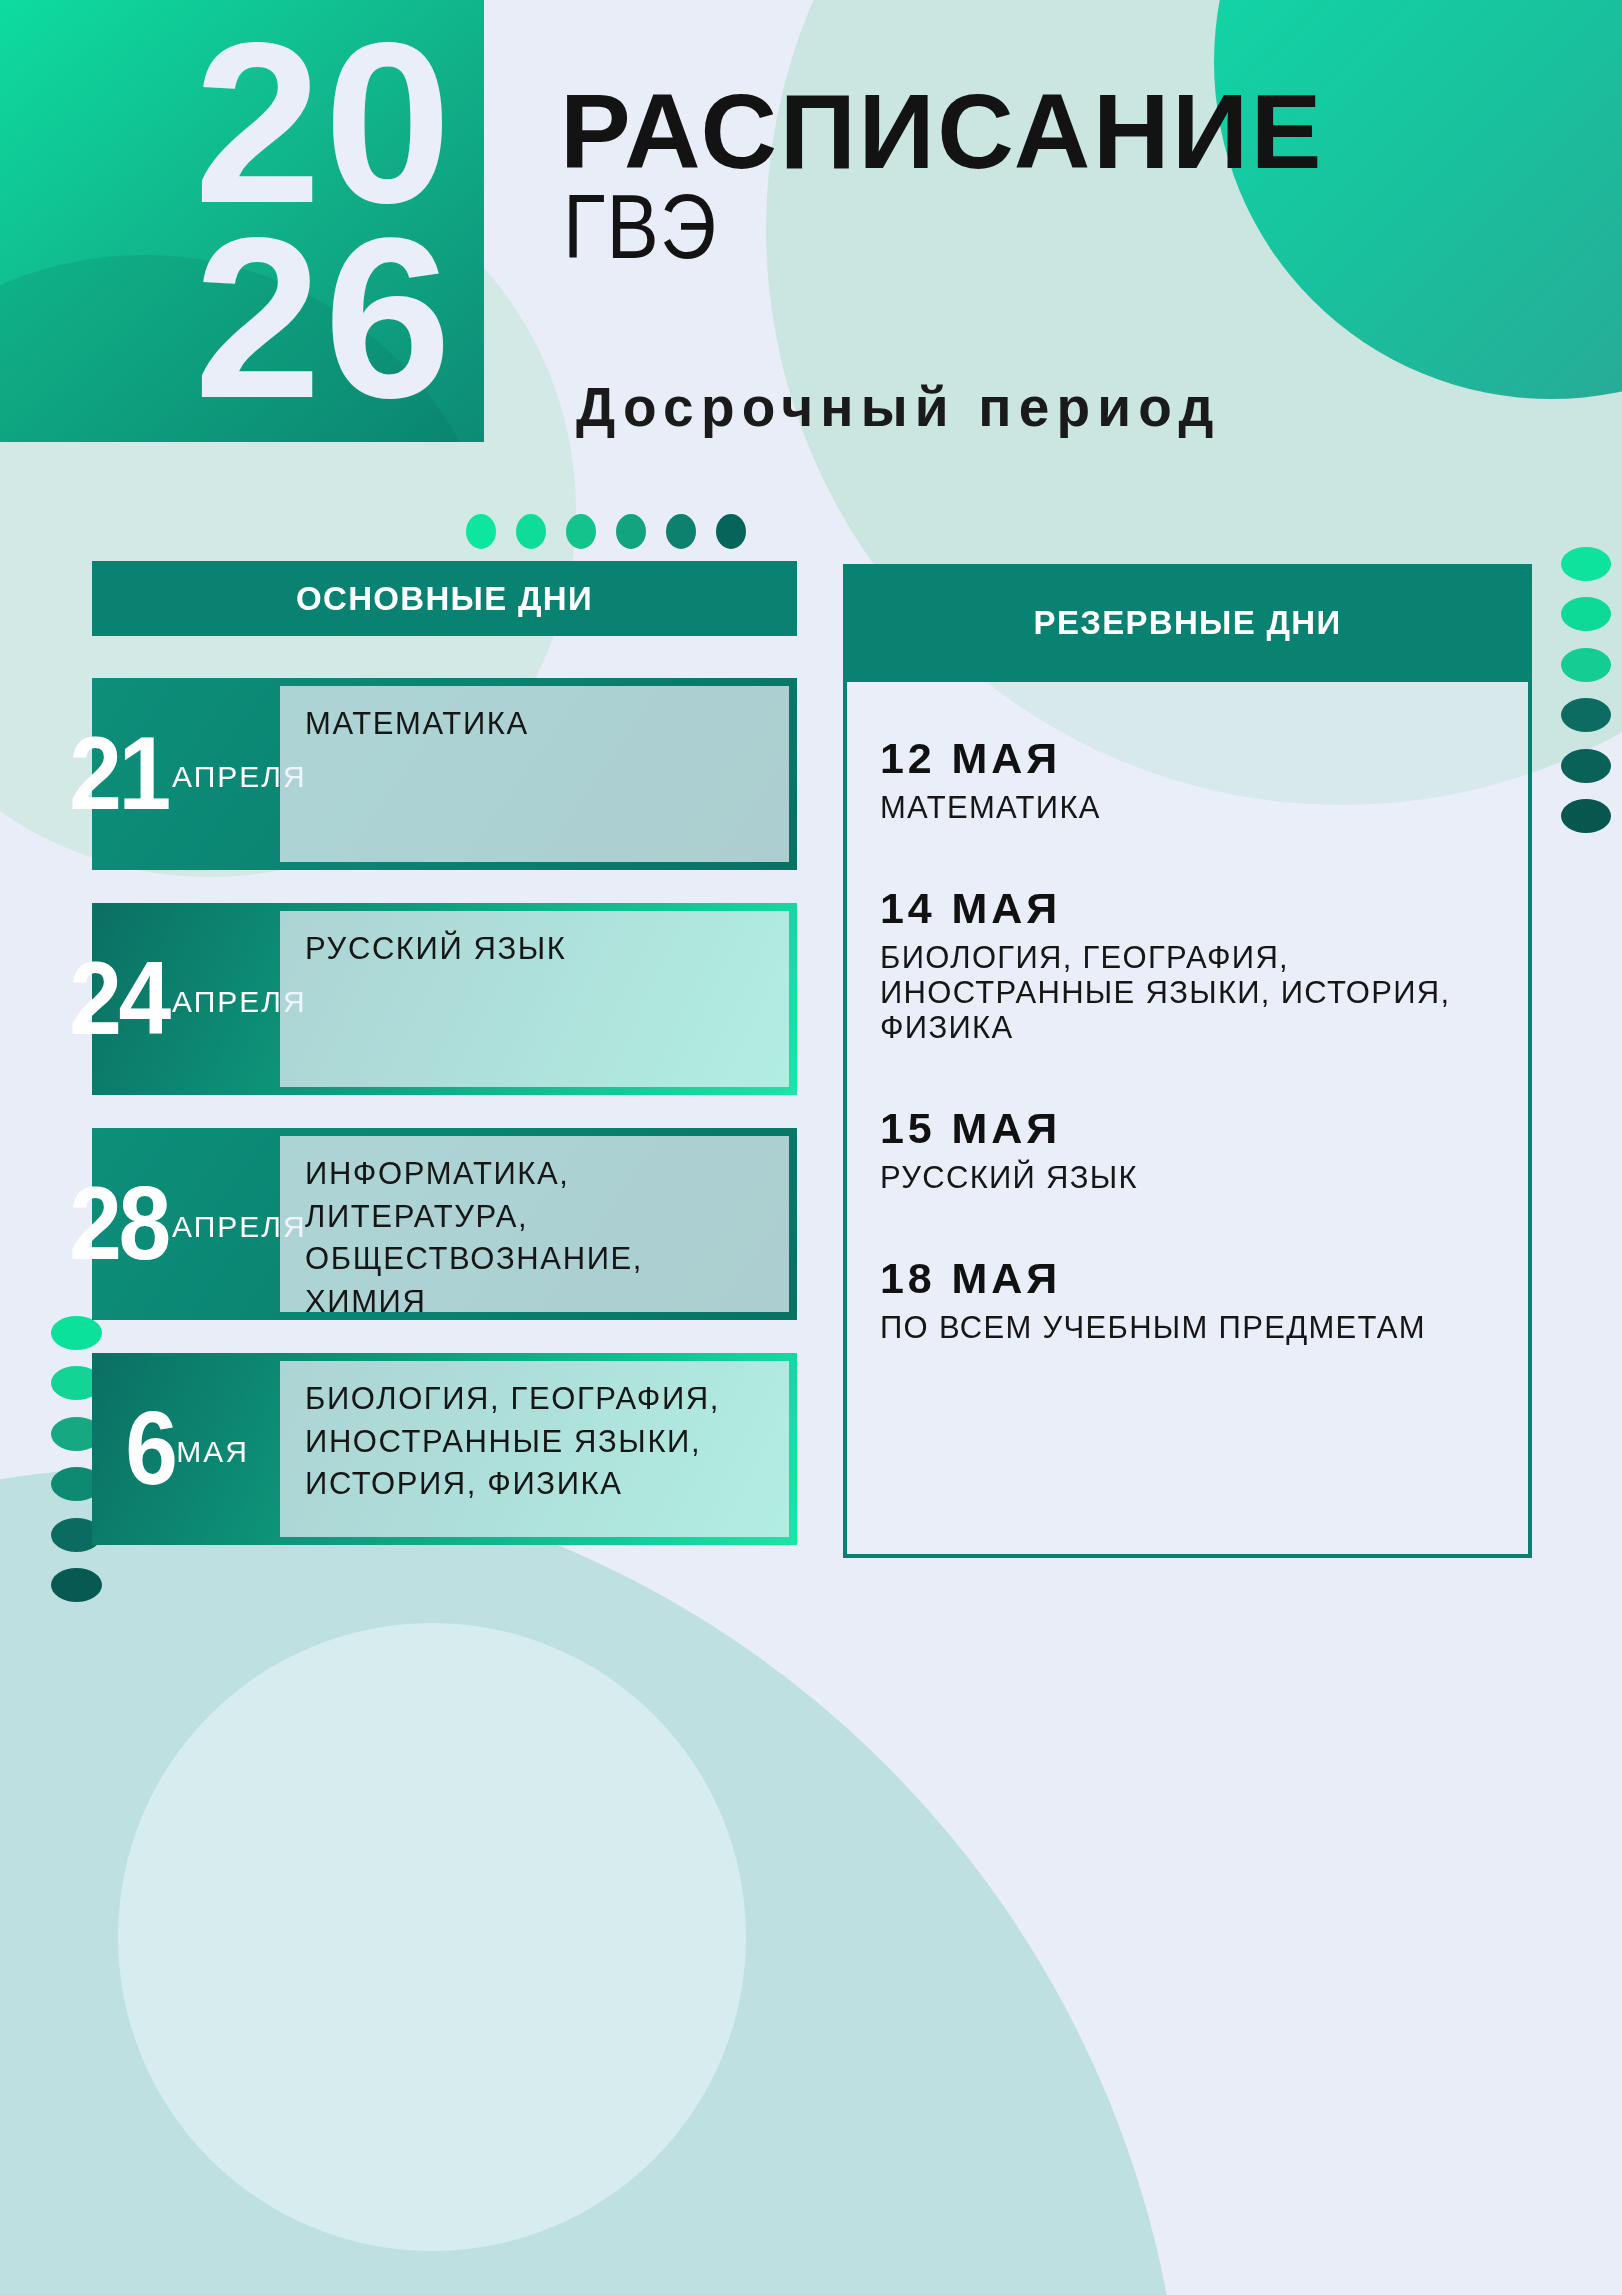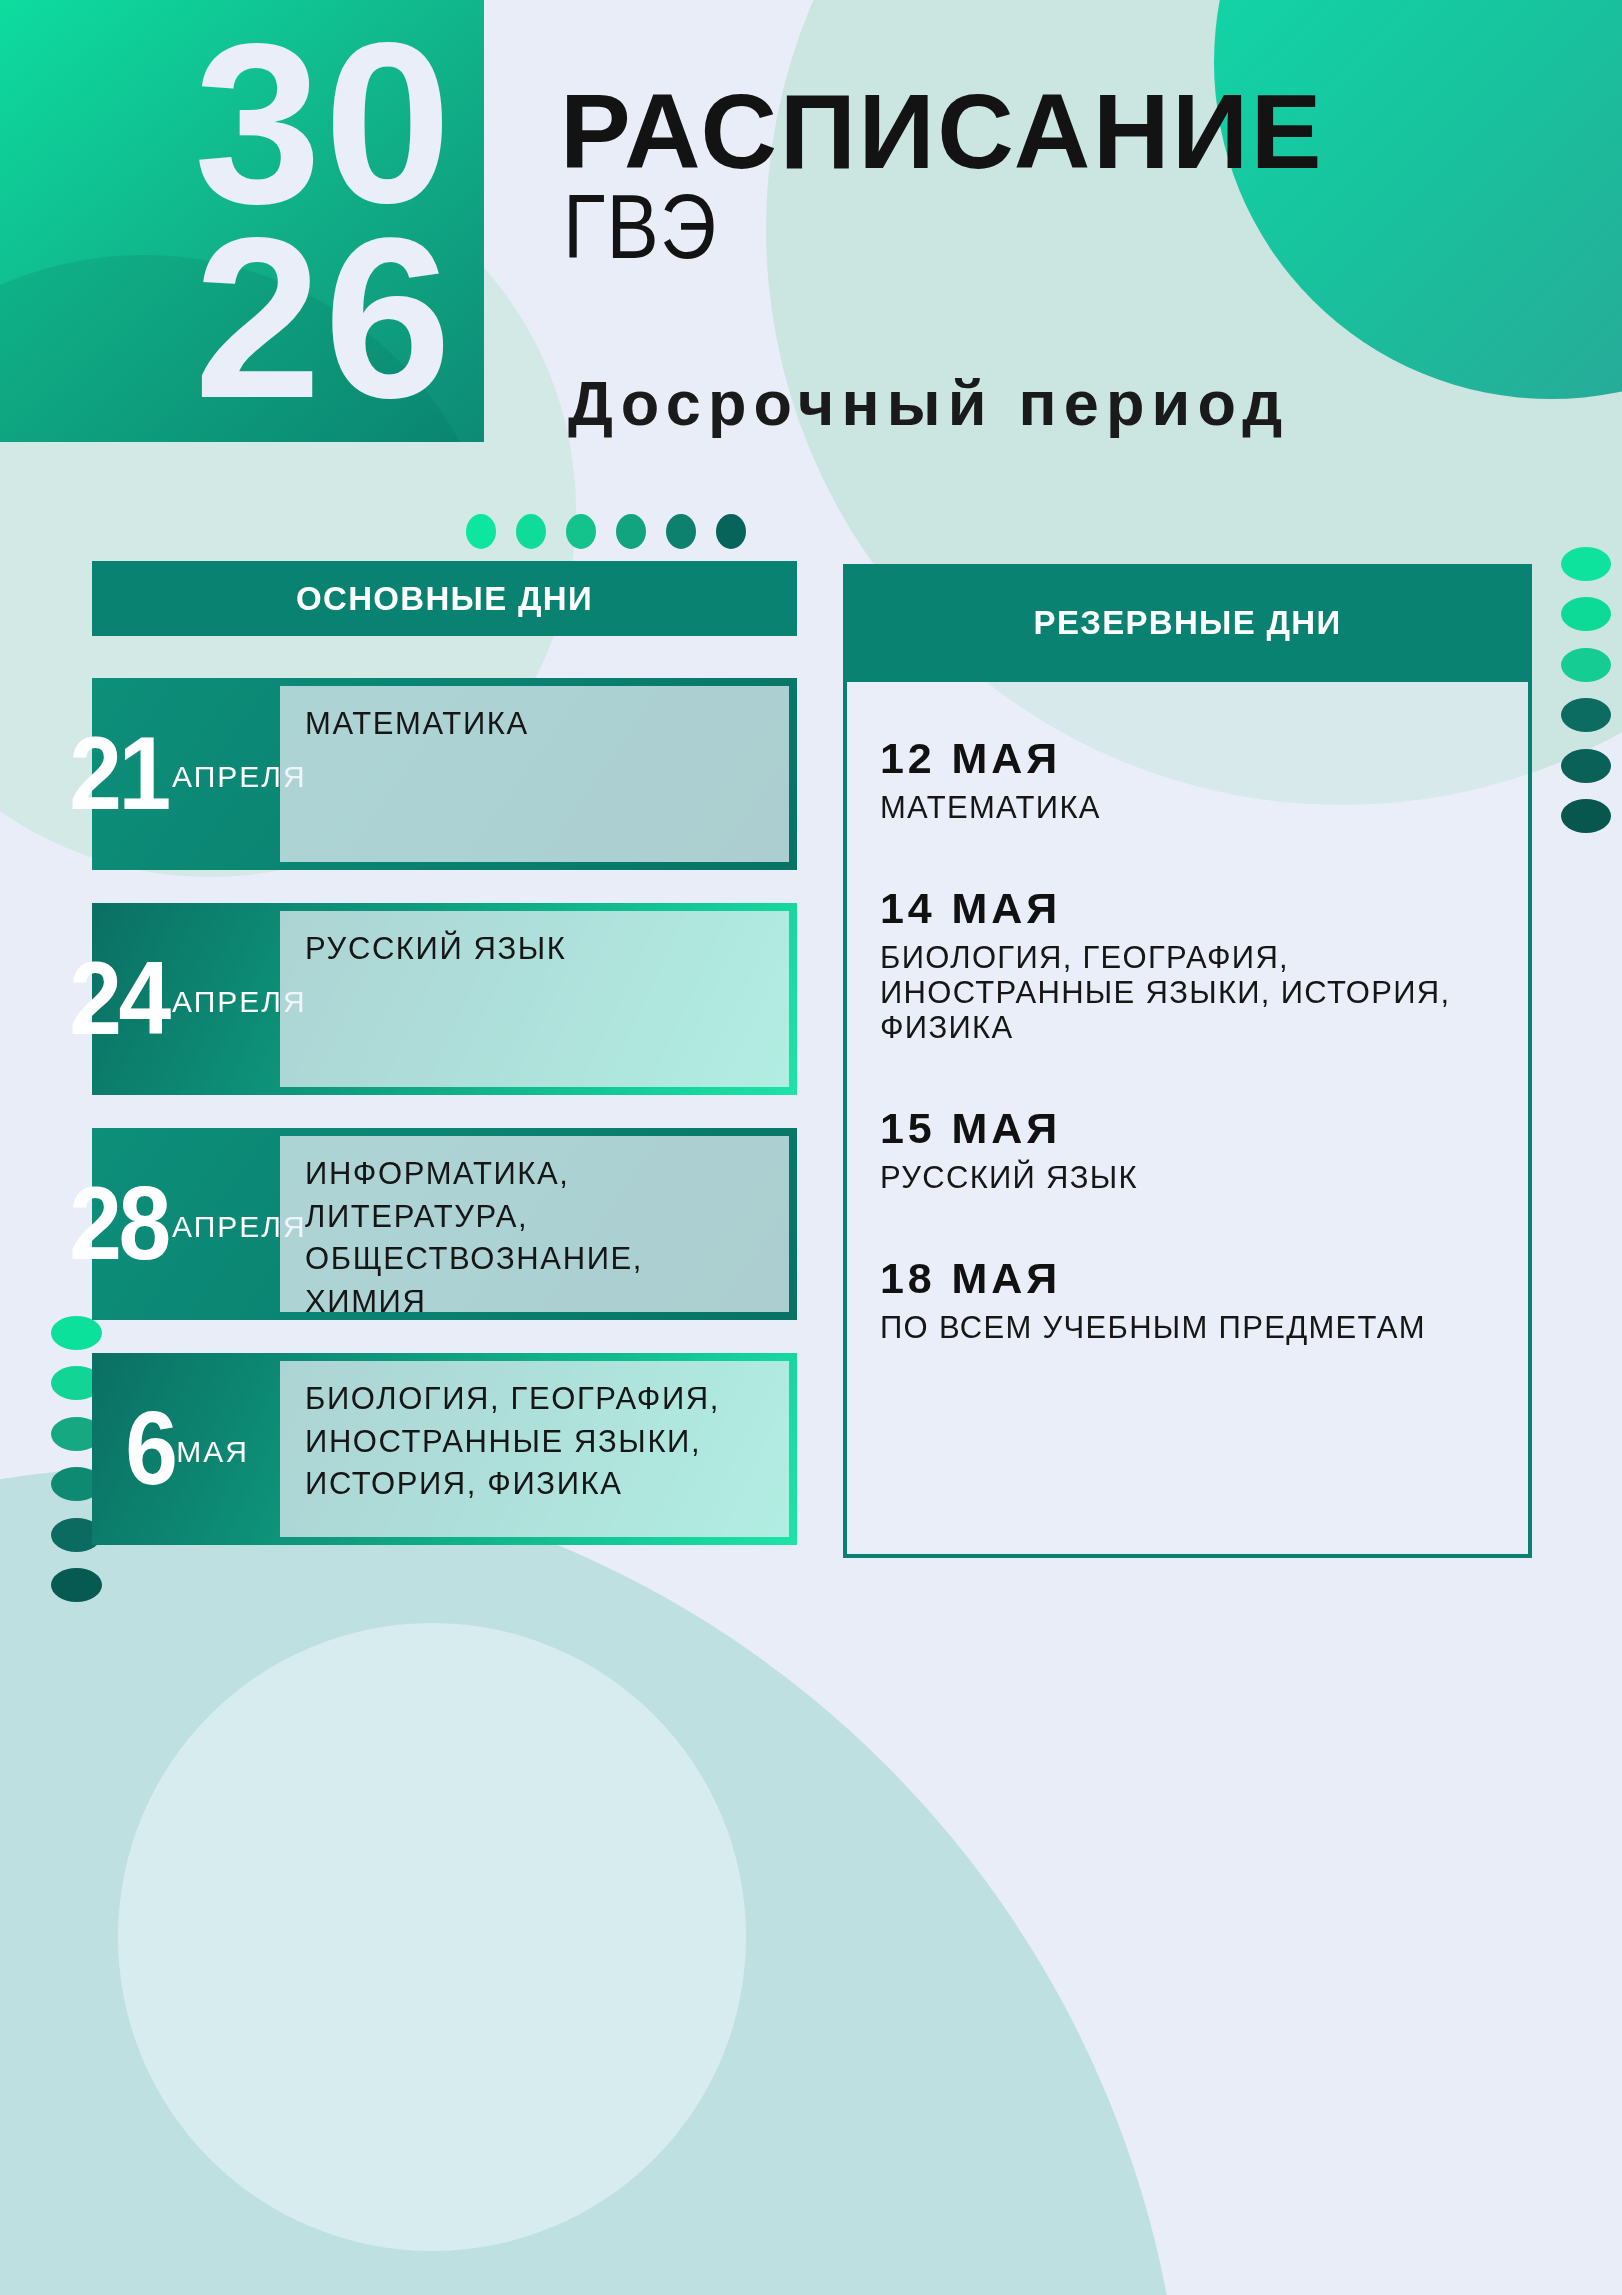--- a/index.html
+++ b/index.html
@@ -36,22 +36,22 @@
   .main-title{
     position:absolute;left:560px;top:76px;margin:0;
     font-size:106px;font-weight:bold;letter-spacing:2.6px;color:#131313;line-height:1.05;
   }
   .exam-name{
     position:absolute;left:563px;top:182px;margin:0;
     font-size:90px;font-weight:normal;color:#131313;line-height:1.0;
     transform:scaleX(.87);transform-origin:0 50%;letter-spacing:1.3px;
   }
   .period-title{
-    position:absolute;left:560px;top:359px;margin:8px;
-    font-size:63px;font-weight:bold;letter-spacing:7.2px;color:#1a1a1a;
+    position:absolute;left:560px;top:359px;margin:16px;
+    font-size:55px;font-weight:bold;letter-spacing:7.2px;color:#1a1a1a;
   }
 
   
   .dots{position:absolute;display:flex;}
   .dots .dot{display:block;border-radius:50%;flex:0 0 auto;}
   .dots--top{left:466px;top:514px;flex-direction:row;}
   .dots--top .dot{width:30px;height:35px;margin-right:20px;}
   .dots--left{left:51px;top:1316px;flex-direction:column;}
   .dots--left .dot{width:51px;height:34px;margin-bottom:16.4px;}
   .dots--right{left:1561px;top:547px;flex-direction:column;}
@@ -117,21 +117,21 @@
 
   <div class="circle circle--pale-tr"></div>
   <div class="circle circle--teal-tr"></div>
   <div class="circle circle--pale-left"></div>
   <div class="circle circle--pale-bot"></div>
   <div class="circle circle--light-bot"></div>
 
   <div class="year-square">
     <div class="shade"></div>
     <div class="year-text">
-      <span>30</span>
+      <span>20</span>
       <span>26</span>
     </div>
   </div>
 
   <h1 class="main-title">РАСПИСАНИЕ</h1>
   <div class="exam-name">ГВЭ</div>
   <div class="period-title">Досрочный период</div>
 
   <div class="dots dots--top">
       <span class="dot" style="background: rgb(12, 230, 158);"></span>

